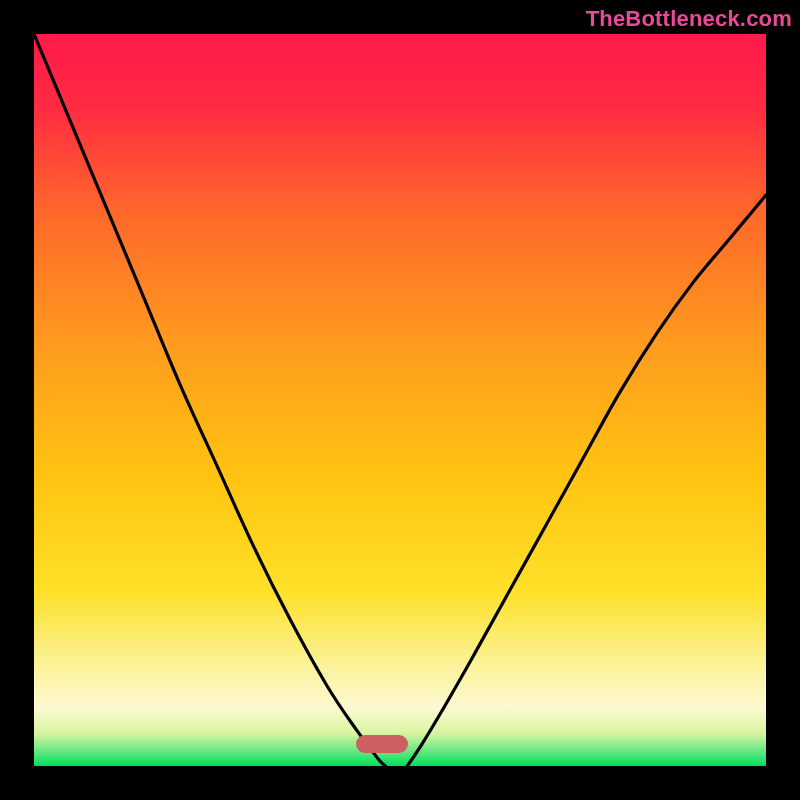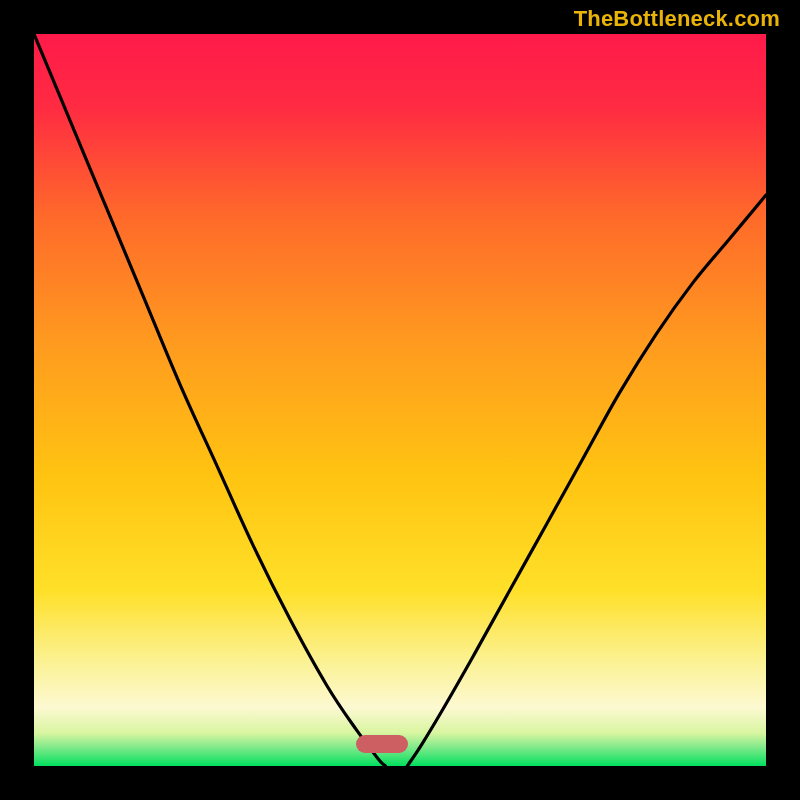--- a/index.html
+++ b/index.html
@@ -19,24 +19,24 @@
     height: 732px;
     overflow: hidden;
   }
   .gradient {
     position: absolute;
     inset: 0;
   }
   .watermark {
     position: absolute;
     top: 6px;
-    right: 20px;
+    right: 8px;
     font-size: 22px;
     font-weight: 600;
-    color: #eab308;
+    color: #ec4899;
     letter-spacing: 0.2px;
   }
   .marker {
     position: absolute;
     width: 52px;
     height: 18px;
     border-radius: 9px;
     background: #cd5e62;
   }
   svg.curves {

